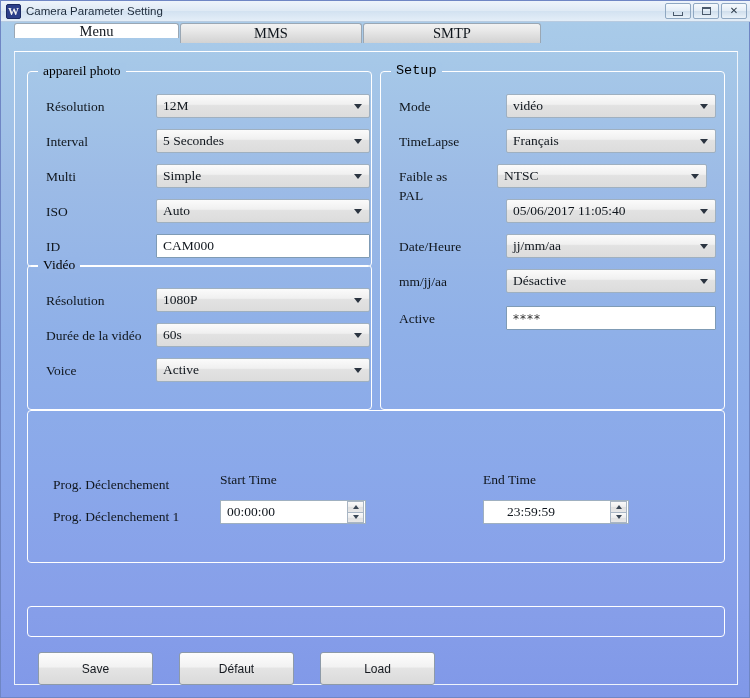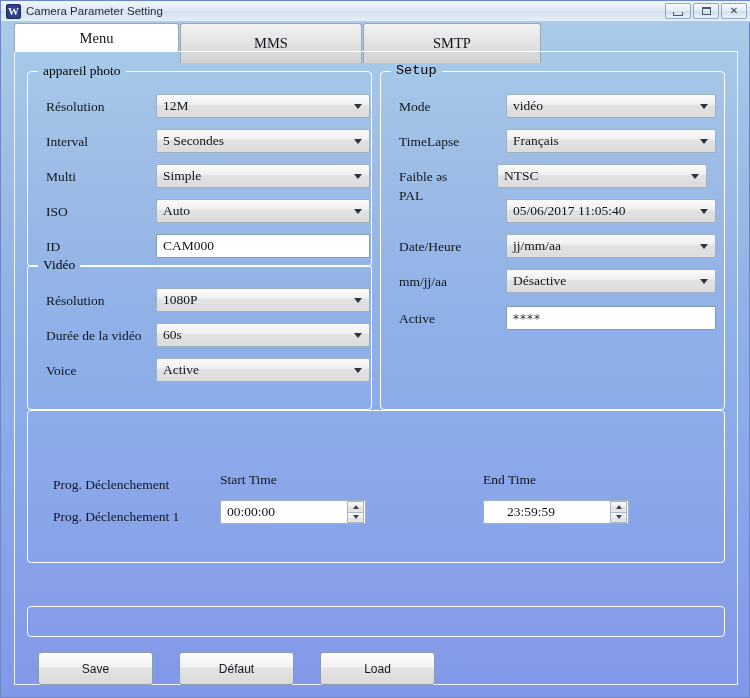--- a/index.html
+++ b/index.html
@@ -97,38 +97,38 @@
     border-top: 2px solid #4a5a6c;
   }
 
   
   #tabstrip {
     position: absolute; left: 13px; top: 22px;
     width: 724px; height: 30px;
   }
   .tab {
     position: absolute; top: 0;
-    height: 40px;
+    height: 20px;
     border: 1px solid #9aa7b4;
     border-bottom: none;
     border-top-left-radius: 3px;
     border-top-right-radius: 3px;
     display: flex; align-items: center; justify-content: center;
     font-family: "Liberation Serif", serif;
     font-size: 14.5px;
     color: #10161d;
     cursor: default;
   }
   .tab.inactive {
     background: linear-gradient(180deg, #f2f2f2 0%, #e8e8e8 35%, #dcdcdc 70%, #d2d2d2 100%);
   }
   .tab.active {
     background: #ffffff;
     border-color: #9aa7b4;
-    height: 29px;
+    height: 15px;
     z-index: 3;
   }
   #tab-menu { left: 0px;   width: 165px; }
   #tab-mms  { left: 166px; width: 182px; }
   #tab-smtp { left: 349px; width: 178px; }
 
   
   #content {
     position: absolute; left: 13px; top: 50px;
     width: 724px; height: 634px;

